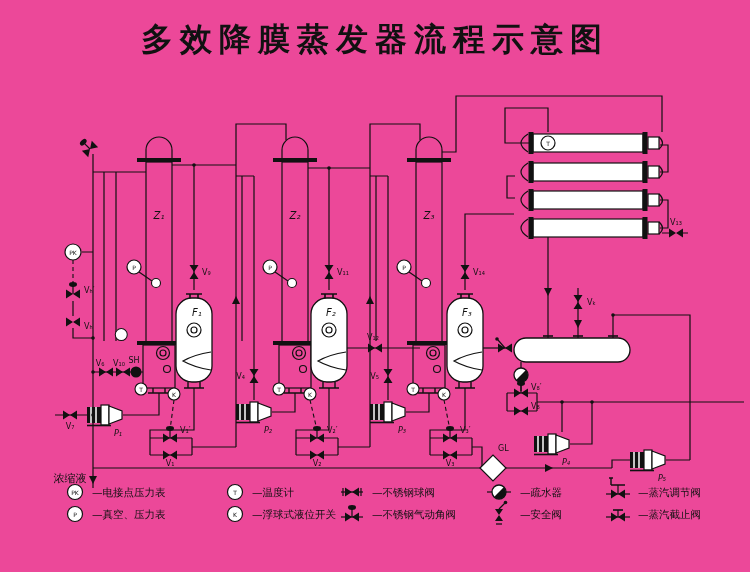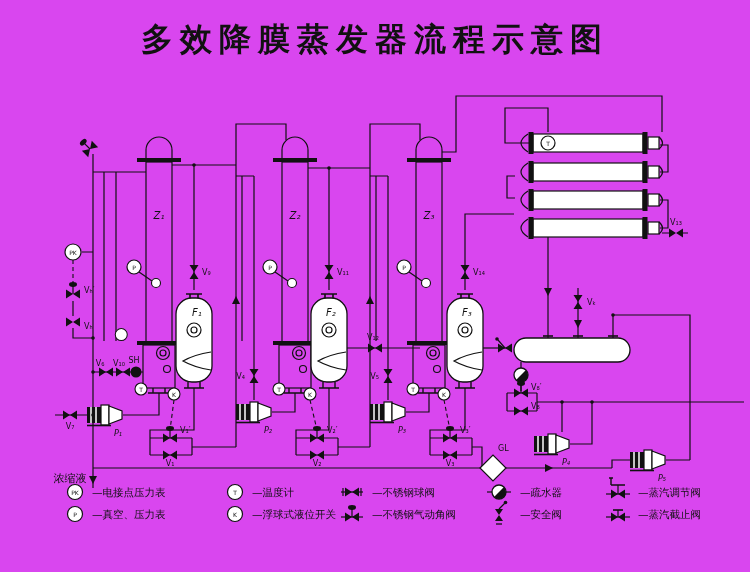--- a/index.html
+++ b/index.html
@@ -1,16 +1,16 @@
 <!DOCTYPE html>
 <html><head>
 <meta charset="utf-8">
 <style>
   html,body{margin:0;padding:0;background:#fff;}
-  .page{width:750px;height:572px;background:#d946ef;position:relative;font-family:"DejaVu Sans",sans-serif;}
+  .page{width:750px;height:572px;background:#ec4899;position:relative;font-family:"DejaVu Sans",sans-serif;}
   svg{display:block;}
   .title-text{font-family:"DejaVu Serif",serif;font-weight:bold;letter-spacing:7px;}
   text{fill:#111;}
   .lbl{font-size:8px;}
   .lbl2{font-size:10px;font-style:italic;}
   .plbl{font-size:8px;font-style:italic;}
   .gtxt{font-size:6px;}
   .legtxt{font-size:10.5px;}
 </style>
 </head>

